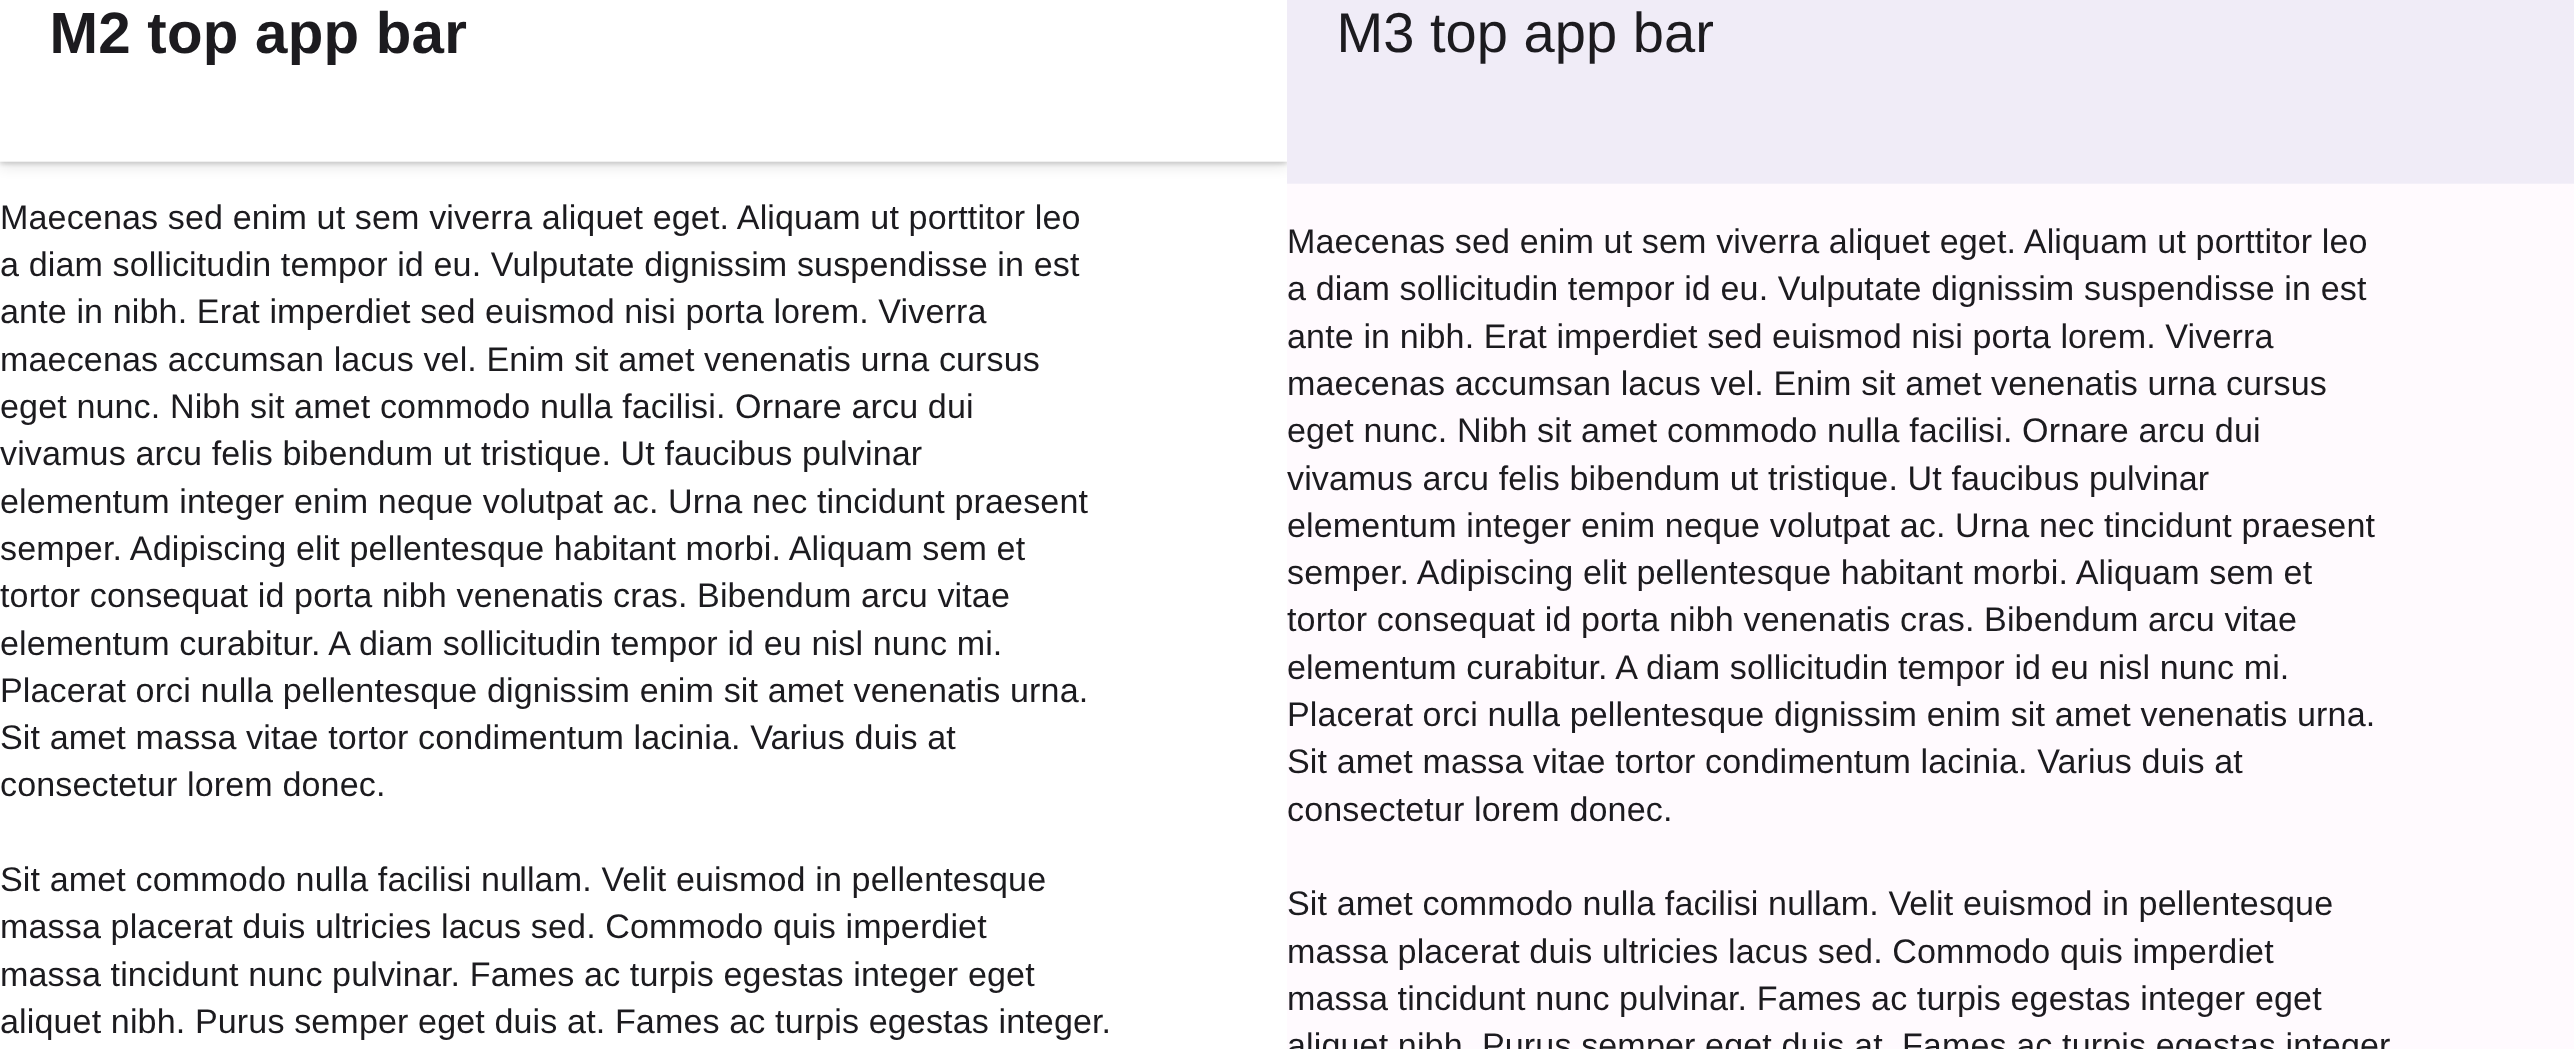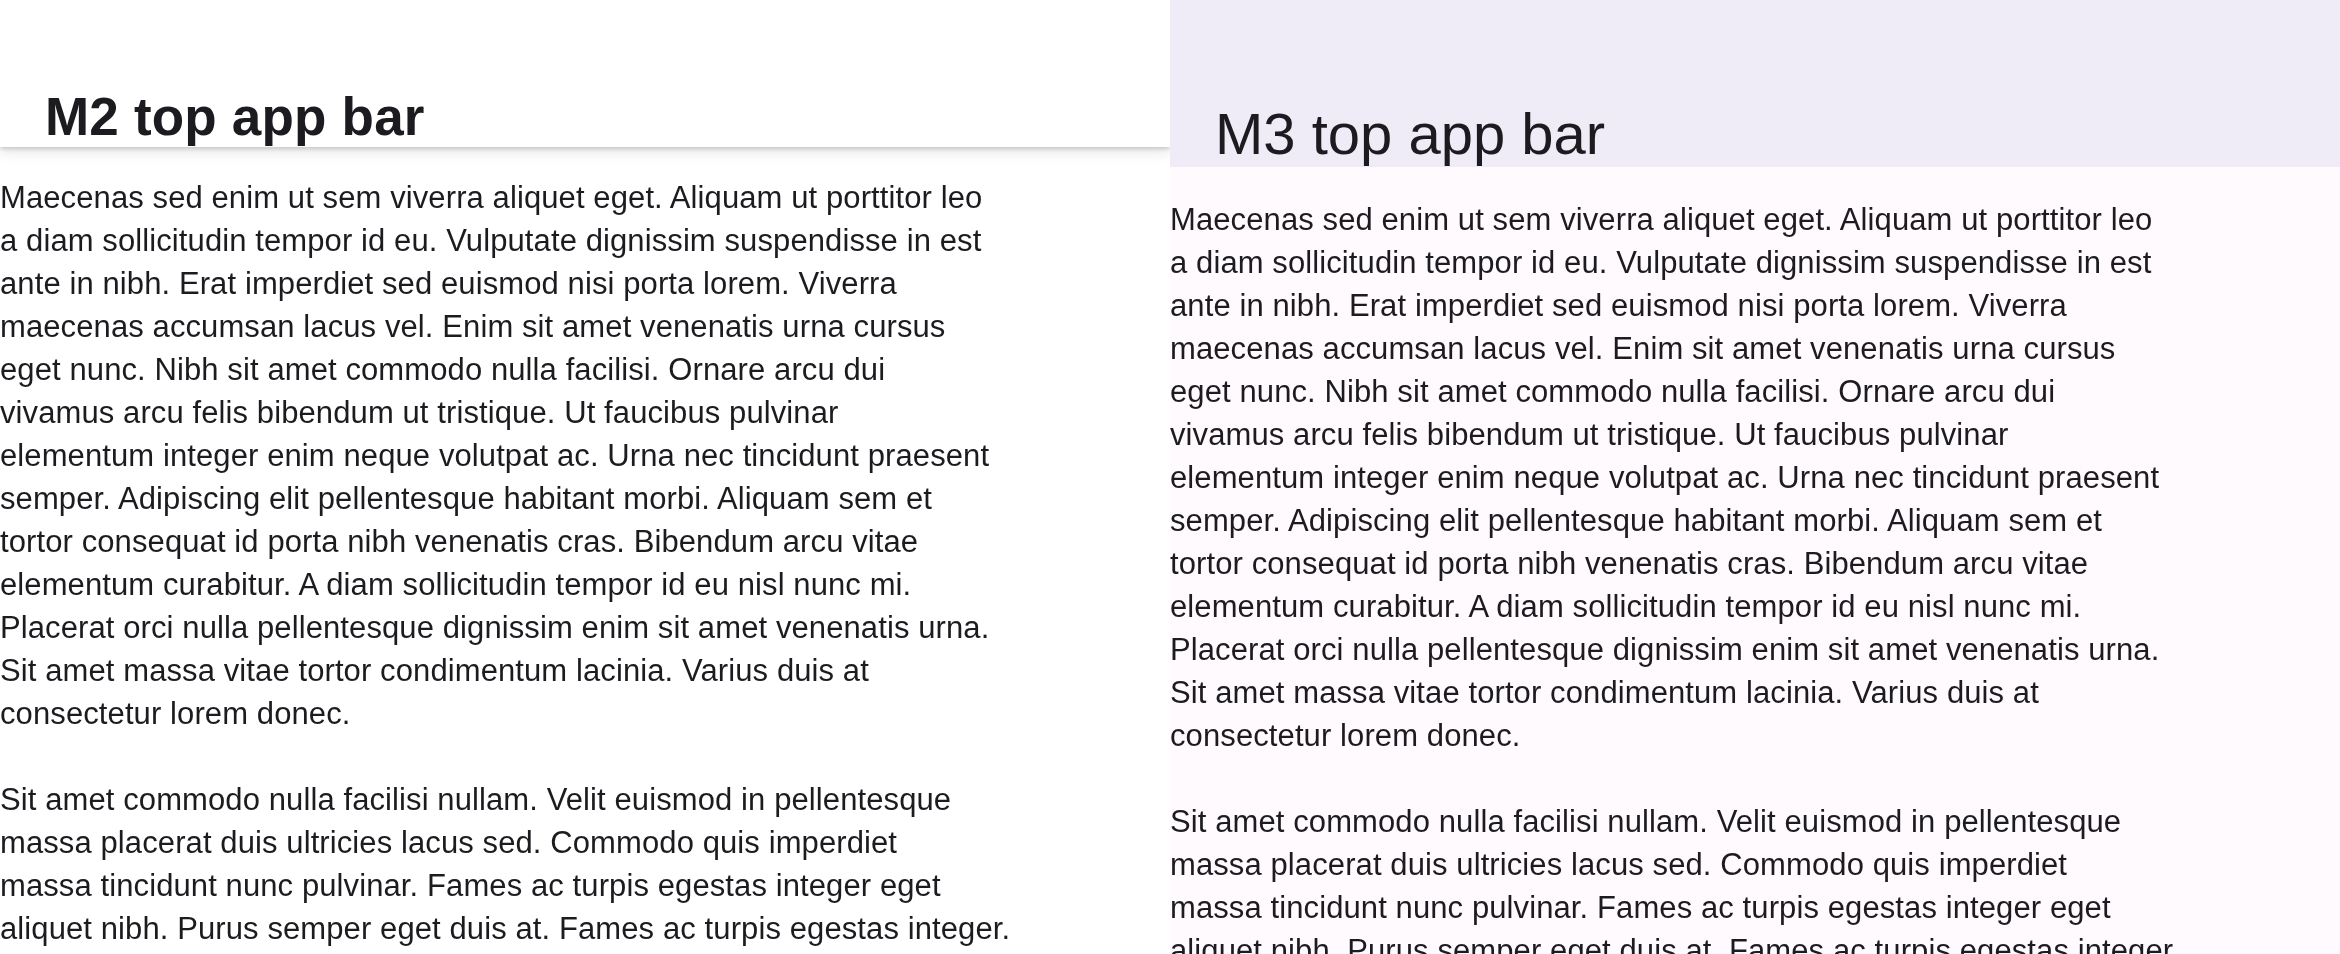--- a/index.html
+++ b/index.html
@@ -33,21 +33,21 @@
   }
 
   .pane-m3 {
     left: 1170px;
     background: var(--m3-surface, #fffafe);
   }
 
   .appbar {
     position: relative;
     display: flex;
-    align-items: flex-end;
+    align-items: flex-start;
     padding-left: 45px;
     box-sizing: border-box;
     z-index: 2;
   }
 
   .appbar-m2 {
     height: 147px;
     background: var(--m2-appbar-bg, #ffffff);
     box-shadow: 0 2px 4px rgba(0,0,0,0.16), 0 6px 12px rgba(0,0,0,0.09);
   }
@@ -62,21 +62,21 @@
     white-space: nowrap;
   }
 
   .title-m2 {
     font-size: 53px;
     font-weight: 700;
     letter-spacing: 0.2px;
   }
 
   .title-m3 {
-    font-size: 58px;
+    font-size: 51px;
     font-weight: 400;
     letter-spacing: 0px;
   }
 
   .content {
     position: relative;
     z-index: 1;
     font-size: 31px;
     line-height: 43px;
     letter-spacing: 0.1px;

